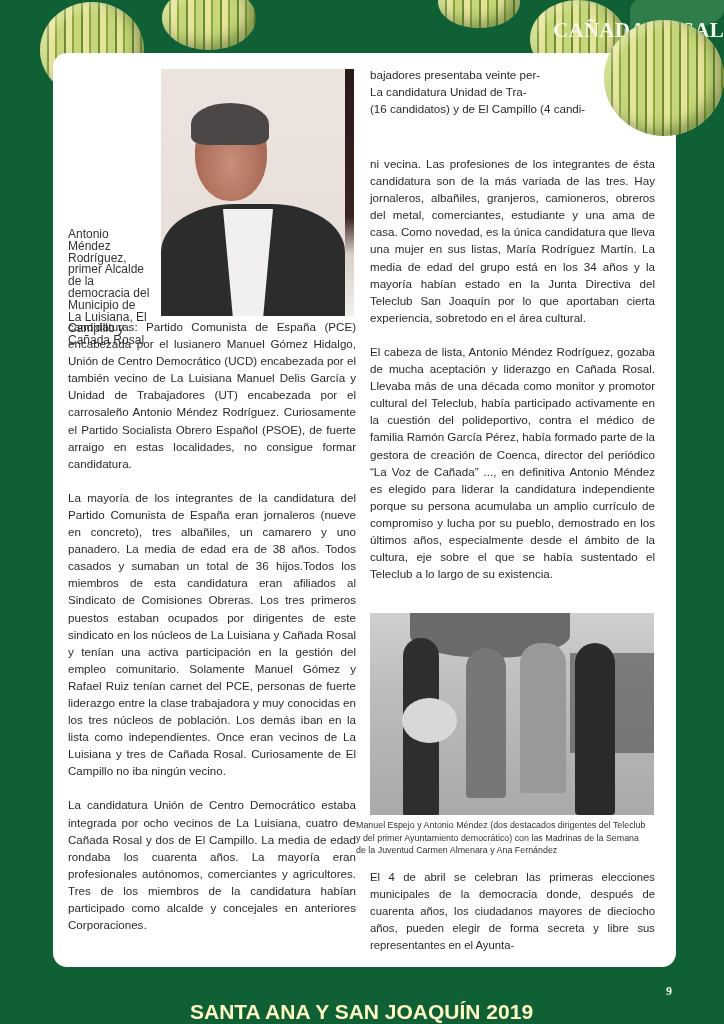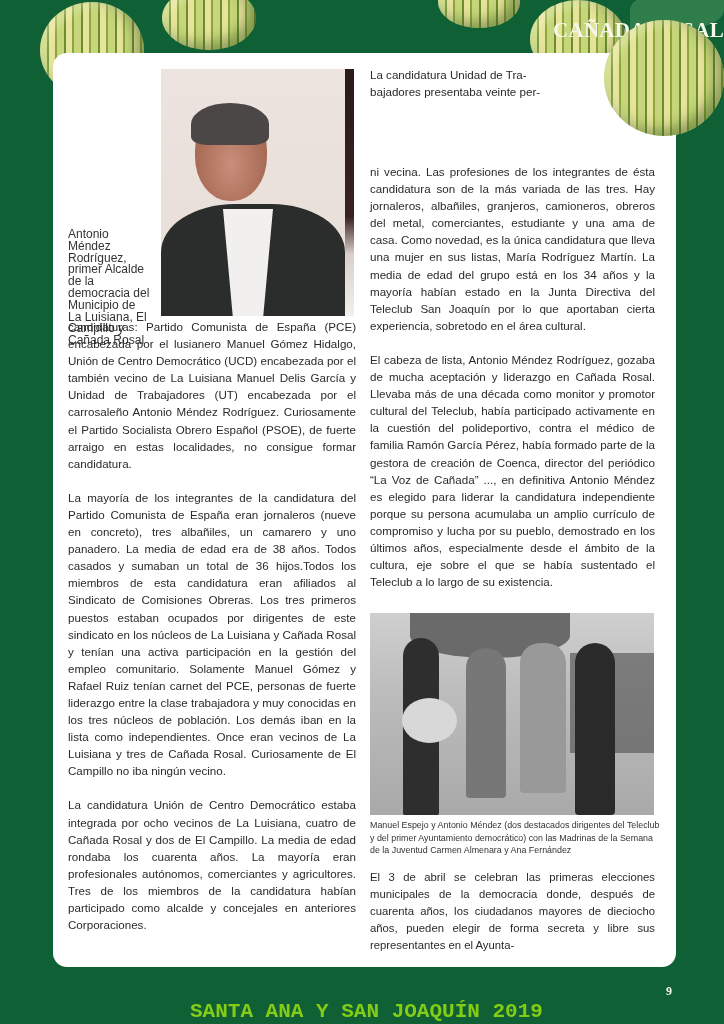--- a/index.html
+++ b/index.html
@@ -12,21 +12,21 @@
   .col-text p { margin:0 0 17px 0; }
   .caption { position:absolute; font-size:9.2px; line-height:12.6px; color:#333; }
   .photo1 { position:absolute; left:161px; top:69px; width:193px; height:247px; background:linear-gradient(180deg,#ede4df 0%,#e8ddd7 100%); overflow:hidden; }
   .photo1 .edge { position:absolute; right:0; top:0; width:9px; height:100%; background:linear-gradient(180deg,#2a1a18 0%,#3a2220 60%,#d9cfc8 75%,#f2efec 100%); }
   .head { position:absolute; left:34px; top:40px; width:72px; height:92px; background:radial-gradient(ellipse at 50% 60%, #c98f7a 0%, #a76a55 70%); border-radius:45% 45% 48% 48%; }
   .hair { position:absolute; left:30px; top:34px; width:78px; height:42px; background:#4a4746; border-radius:50% 50% 20% 20%; }
   .jacket { position:absolute; left:0; top:135px; width:184px; height:120px; background:#2b2d2c; border-radius:40% 40% 0 0; }
   .shirt { position:absolute; left:62px; top:140px; width:50px; height:110px; background:#f2f0ef; clip-path:polygon(0 0,100% 0,80% 100%,20% 100%); }
   .photo2 { position:absolute; left:370px; top:613px; width:284px; height:202px; background:linear-gradient(180deg,#cfcfcf 0%,#bcbcbc 40%,#a9a9a9 100%); overflow:hidden; filter:grayscale(1); }
   .fig { position:absolute; background:#3a3a3a; border-radius:20px 20px 4px 4px; }
-  .footer-title { position:absolute; left:190px; top:1000px; color:#84cc16; font-family:Liberation Mono, monospace; font-weight:bold; font-size:21px; }
+  .footer-title { position:absolute; left:190px; top:1000px; color:#fef9c3; font-family:Liberation Sans, sans-serif; font-weight:bold; font-size:21px; }
   .page-num { position:absolute; left:666px; top:984px; color:#f4f7ea; font-family:"Liberation Serif", serif; font-weight:bold; font-size:12px; }
 </style>
 </head>
 <body>
 
 <div class="melon" style="left:40px;top:2px;width:104px;height:96px;"></div>
 <div class="melon" style="left:162px;top:-14px;width:94px;height:64px;"></div>
 <div class="melon" style="left:438px;top:-24px;width:82px;height:52px;"></div>
 <div class="melon" style="left:530px;top:0px;width:96px;height:78px;"></div>
 <div class="melon" style="left:604px;top:20px;width:120px;height:116px;"></div>
@@ -41,41 +41,42 @@
 <div class="photo1" title="Retrato de Antonio Méndez Rodríguez">
   <div class="jacket"></div>
   <div class="shirt"></div>
   <div class="head"></div>
   <div class="hair"></div>
   <div class="edge"></div>
 </div>
 <div class="caption" style="left:68px;top:229px;width:82px;font-size:12px;line-height:11.8px;">Antonio Méndez Rodríguez, primer Alcalde de la democracia del Municipio de La Luisiana, El Campillo y Cañada Rosal</div>
 
 <div class="col-text" style="left:370px;top:66px;width:290px;text-align:left;">
+  <div>bajadores presentaba veinte per-</div>
   <div>La candidatura Unidad de Tra-</div>
-  <div>bajadores presentaba veinte per-</div>
+  <div>(16 candidatos) y de El Campillo (4 candi-</div>
 </div>
-<div class="col-text" style="left:370px;top:163px;width:285px;">
+<div class="col-text" style="left:370px;top:155px;width:285px;">
   <p>ni vecina. Las profesiones de los integrantes de ésta candidatura son de la más variada de las tres. Hay jornaleros, albañiles, granjeros, camioneros, obreros del metal, comerciantes, estudiante y una ama de casa. Como novedad, es la única candidatura que lleva una mujer en sus listas, María Rodríguez Martín. La media de edad del grupo está en los 34 años y la mayoría habían estado en la Junta Directiva del Teleclub San Joaquín por lo que aportaban cierta experiencia, sobretodo en el área cultural.</p>
   <p>El cabeza de lista, Antonio Méndez Rodríguez, gozaba de mucha aceptación y liderazgo en Cañada Rosal. Llevaba más de una década como monitor y promotor cultural del Teleclub, había participado activamente en la cuestión del polideportivo, contra el médico de familia Ramón García Pérez, había formado parte de la gestora de creación de Coenca, director del periódico “La Voz de Cañada” ..., en definitiva Antonio Méndez es elegido para liderar la candidatura independiente porque su persona acumulaba un amplio currículo de compromiso y lucha por su pueblo, demostrado en los últimos años, especialmente desde el ámbito de la cultura, eje sobre el que se había sustentado el Teleclub a lo largo de su existencia.</p>
 </div>
 
 <div class="photo2" title="Fotografía en blanco y negro de la Semana de la Juventud">
   <div style="position:absolute;left:40px;top:0;width:160px;height:45px;background:#6a6a6a;border-radius:0 0 60% 60%;"></div>
   <div style="position:absolute;left:200px;top:40px;width:84px;height:100px;background:#5c5c5c;opacity:.7;"></div>
   <div class="fig" style="left:33px;top:25px;width:36px;height:178px;background:#2e2e2e;"></div>
   <div style="position:absolute;left:32px;top:85px;width:55px;height:45px;background:#d8d8d8;border-radius:50%;"></div>
   <div class="fig" style="left:96px;top:35px;width:40px;height:150px;background:#777;"></div>
   <div class="fig" style="left:150px;top:30px;width:46px;height:150px;background:#999;"></div>
   <div class="fig" style="left:205px;top:30px;width:40px;height:172px;background:#2a2a2a;"></div>
 </div>
-<div class="caption" style="left:370px;top:819px;width:290px;font-size:8.9px;">Manuel Espejo y Antonio Méndez (dos destacados dirigentes del Teleclub y del primer Ayuntamiento democrático) con las Madrinas de la Semana de la Juventud Carmen Almenara y Ana Fernández</div>
+<div class="caption" style="left:356px;top:819px;width:290px;font-size:8.9px;">Manuel Espejo y Antonio Méndez (dos destacados dirigentes del Teleclub y del primer Ayuntamiento democrático) con las Madrinas de la Semana de la Juventud Carmen Almenara y Ana Fernández</div>
 
 <div class="col-text" style="left:370px;top:869px;width:285px;font-size:11.3px;">
-  <p>El 3 de abril se celebran las primeras elecciones municipales de la democracia donde, después de cuarenta años, los ciudadanos mayores de dieciocho años, pueden elegir de forma secreta y libre sus representantes en el Ayunta-</p>
+  <p>El 4 de abril se celebran las primeras elecciones municipales de la democracia donde, después de cuarenta años, los ciudadanos mayores de dieciocho años, pueden elegir de forma secreta y libre sus representantes en el Ayunta-</p>
 </div>
 
 <div class="col-text" style="left:68px;top:318px;width:288px;">
   <p>candidaturas: Partido Comunista de España (PCE) encabezada por el lusianero Manuel Gómez Hidalgo, Unión de Centro Democrático (UCD) encabezada por el también vecino de La Luisiana Manuel Delis García y Unidad de Trabajadores (UT) encabezada por el carrosaleño Antonio Méndez Rodríguez. Curiosamente el Partido Socialista Obrero Español (PSOE), de fuerte arraigo en estas localidades, no consigue formar candidatura.</p>
   <p>La mayoría de los integrantes de la candidatura del Partido Comunista de España eran jornaleros (nueve en concreto), tres albañiles, un camarero y uno panadero. La media de edad era de 38 años. Todos casados y sumaban un total de 36 hijos.Todos los miembros de esta candidatura eran afiliados al Sindicato de Comisiones Obreras. Los tres primeros puestos estaban ocupados por dirigentes de este sindicato en los núcleos de La Luisiana y Cañada Rosal y tenían una activa participación en la gestión del empleo comunitario. Solamente Manuel Gómez y Rafael Ruiz tenían carnet del PCE, personas de fuerte liderazgo entre la clase trabajadora y muy conocidas en los tres núcleos de población. Los demás iban en la lista como independientes. Once eran vecinos de La Luisiana y tres de Cañada Rosal. Curiosamente de El Campillo no iba ningún vecino.</p>
   <p>La candidatura Unión de Centro Democrático estaba integrada por ocho vecinos de La Luisiana, cuatro de Cañada Rosal y dos de El Campillo. La media de edad rondaba los cuarenta años. La mayoría eran profesionales autónomos, comerciantes y agricultores. Tres de los miembros de la candidatura habían participado como alcalde y concejales en anteriores Corporaciones.</p>
 </div>
 
 <div class="footer-title">SANTA ANA Y SAN JOAQUÍN 2019</div>
 <div class="page-num">9</div>

